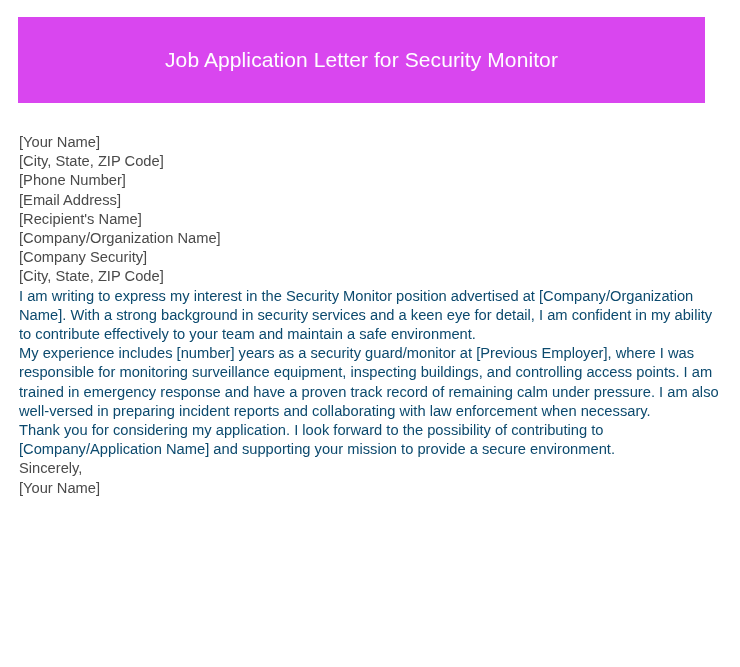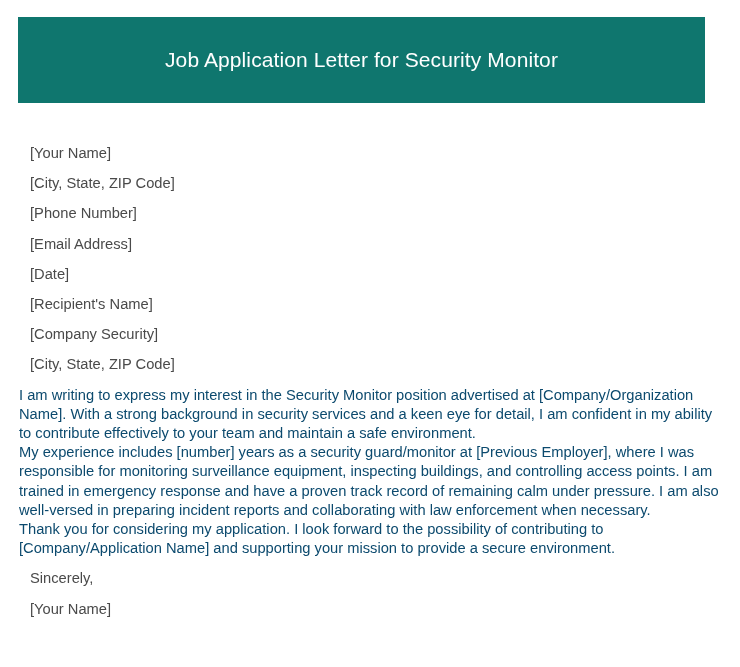--- a/index.html
+++ b/index.html
@@ -19,21 +19,21 @@
     height: 667px;
     background: #ffffff;
     box-sizing: border-box;
   }
   .doc-header {
     position: absolute;
     left: 18px;
     top: 17px;
     width: 687px;
     height: 86px;
-    background: #0f766e;
+    background: #d946ef;
     display: flex;
     align-items: center;
     justify-content: center;
     box-sizing: border-box;
   }
   .doc-title {
     color: #ffffff;
     font-size: 21px;
     font-weight: normal;
     font-family: "Liberation Sans", sans-serif;
@@ -48,21 +48,21 @@
     left: 19px;
     top: 133px;
     width: 701px;
     box-sizing: border-box;
   }
   .letter-line {
     font-size: 14.7px;
     line-height: 19.2px;
     color: #4a4a4a;
     font-family: "Liberation Sans", sans-serif;
-    margin: 11px;
+    margin: 0;
     padding: 0;
     text-align: left;
     white-space: normal;
     word-wrap: break-word;
   }
   .letter-para {
     font-size: 14.7px;
     line-height: 19.2px;
     color: #0c4a6e;
     font-family: "Liberation Sans", sans-serif;
@@ -81,25 +81,25 @@
     <h1 class="doc-title">Job Application Letter for Security Monitor</h1>
   </div>
 
   <div class="doc-body">
 
     <div>
       <div class="letter-line">[Your Name]</div>
       <div class="letter-line">[City, State, ZIP Code]</div>
       <div class="letter-line">[Phone Number]</div>
       <div class="letter-line">[Email Address]</div>
-      <div class="letter-line">[Date]</div>
     </div>
 
     <div>
       <div class="letter-line">[Recipient's Name]</div>
+      <div class="letter-line">[Company/Organization Name]</div>
       <div class="letter-line">[Company Security]</div>
       <div class="letter-line">[City, State, ZIP Code]</div>
     </div>
 
 
     <p class="letter-para">I am writing to express my interest in the Security Monitor position advertised at [Company/Organization Name]. With a strong background in security services and a keen eye for detail, I am confident in my ability to contribute effectively to your team and maintain a safe environment.</p>
     <p class="letter-para">My experience includes [number] years as a security guard/monitor at [Previous Employer], where I was responsible for monitoring surveillance equipment, inspecting buildings, and controlling access points. I am trained in emergency response and have a proven track record of remaining calm under pressure. I am also well-versed in preparing incident reports and collaborating with law enforcement when necessary.</p>
     <p class="letter-para">Thank you for considering my application. I look forward to the possibility of contributing to [Company/Application Name] and supporting your mission to provide a secure environment.</p>
 
     <div class="letter-line">Sincerely,</div>

